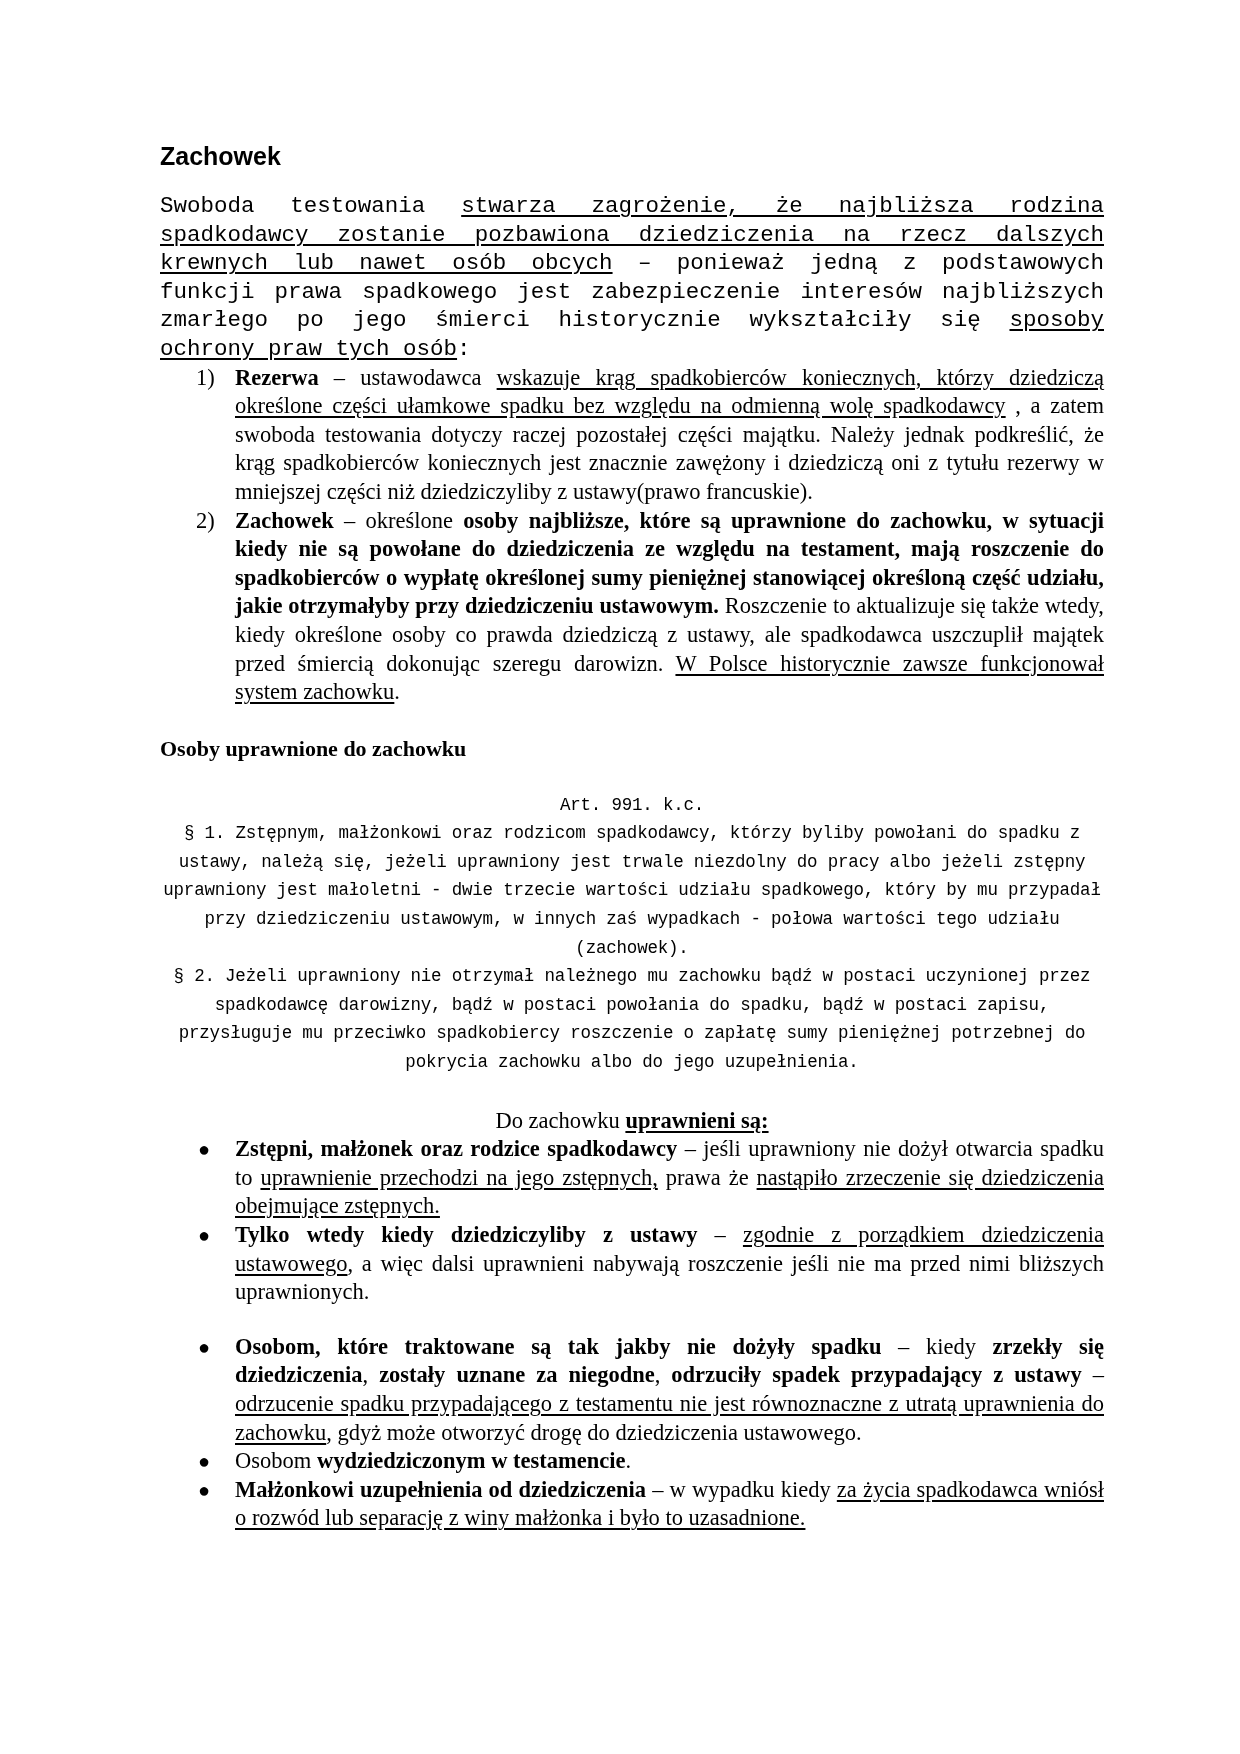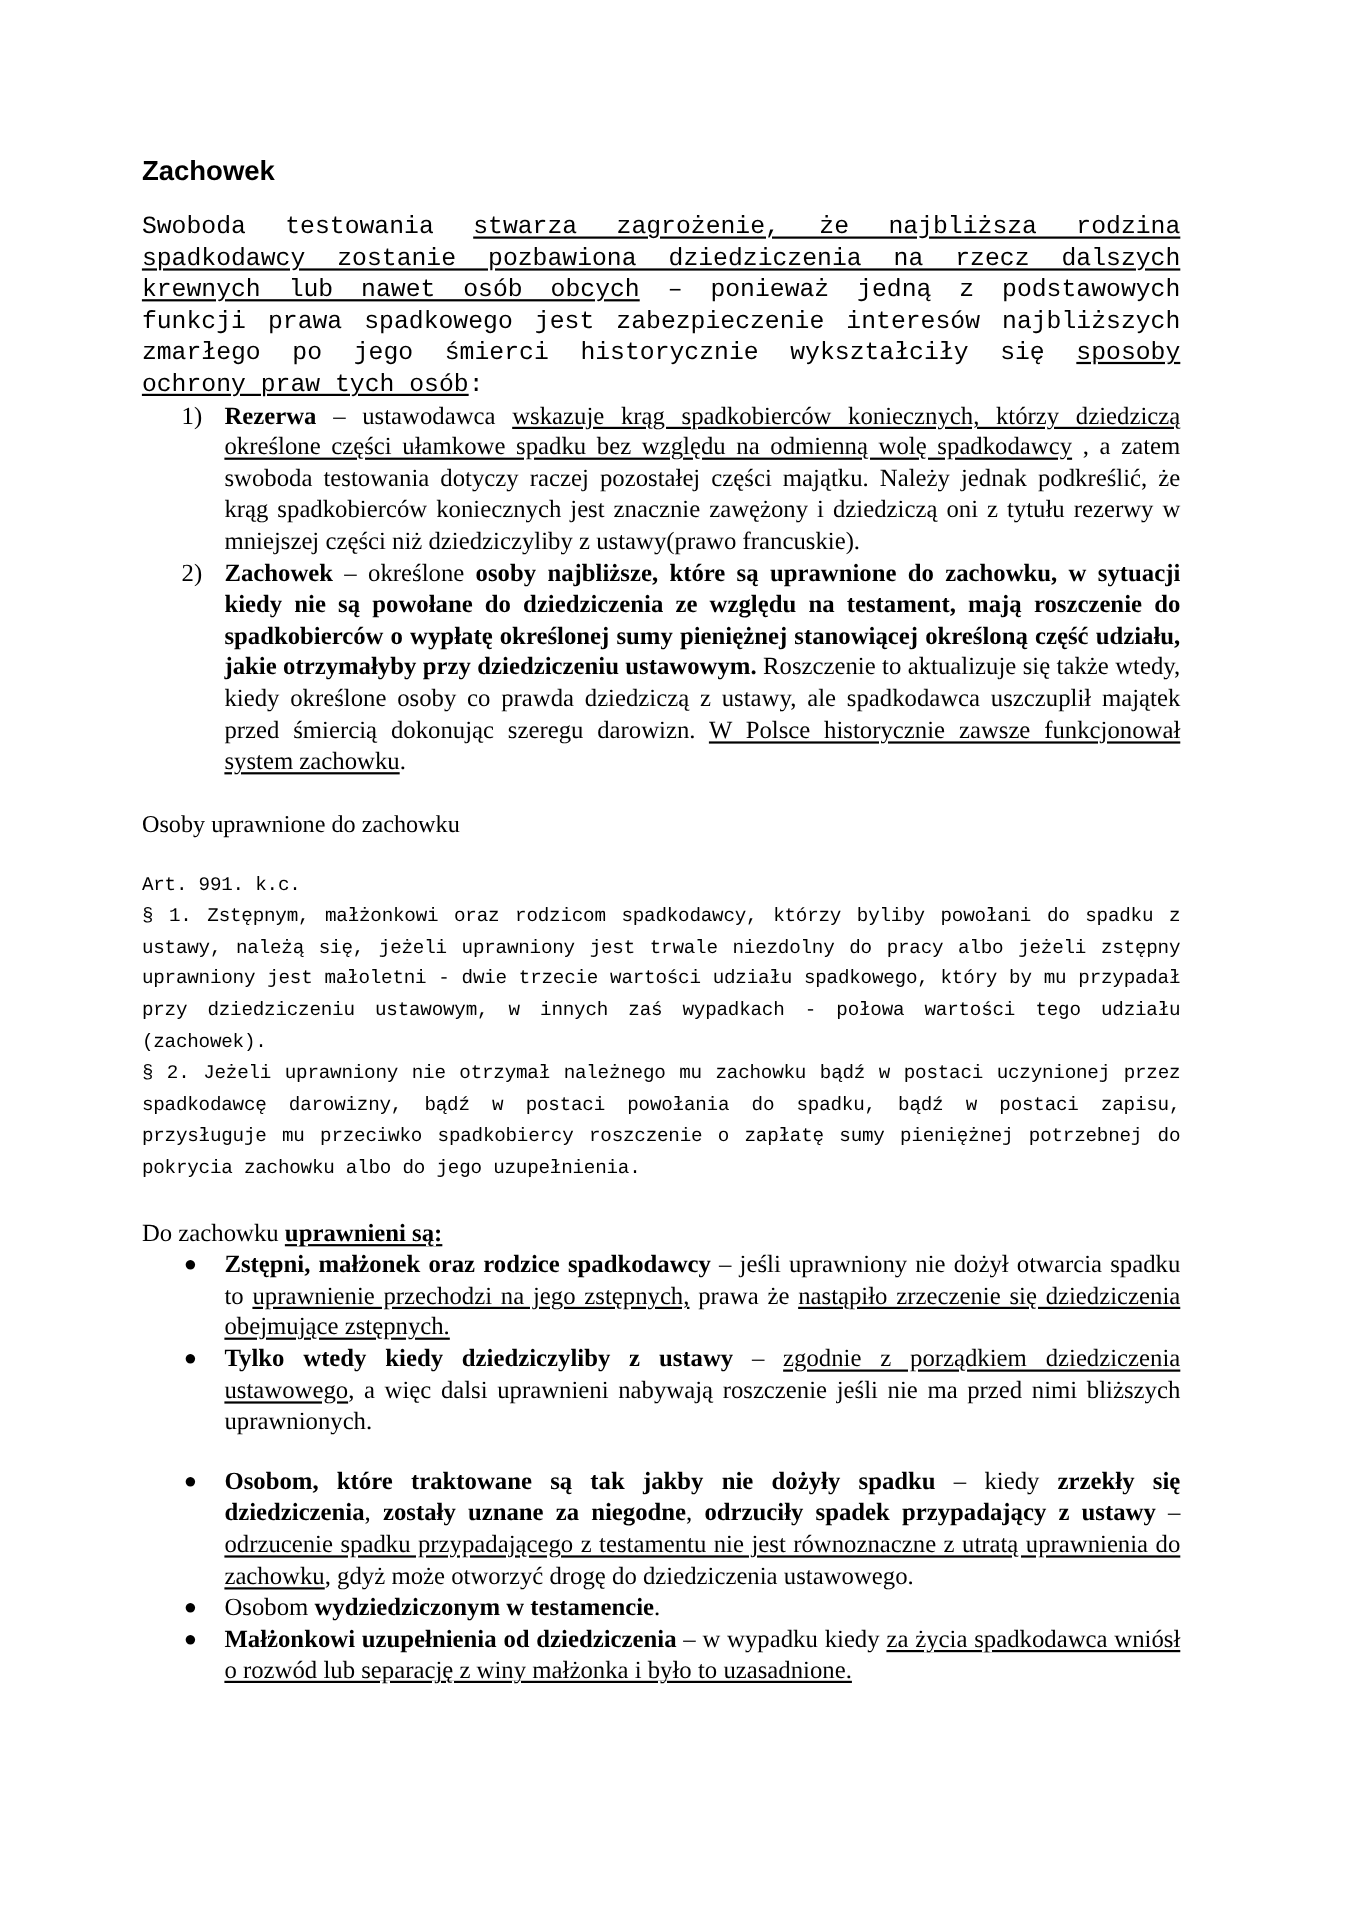--- a/index.html
+++ b/index.html
@@ -1,32 +1,32 @@
 <!DOCTYPE html>
 <html><head>
 <meta charset="utf-8">
 <style>
   html, body { margin: 0; padding: 0; background: #ffffff; }
   body { width: 1240px; height: 1754px; position: relative; overflow: hidden; color: #000; }
   .page { position: absolute; left: 0; top: 0; width: 1240px; height: 1754px; background: #fff; }
-  .content { position: absolute; left: 129px; top: 140px; width: 944px; }
+  .content { position: absolute; left: 160px; top: 140px; width: 944px; }
   .serif { font-family: "Liberation Serif", "DejaVu Serif", serif; font-size: 22.5px; line-height: 28.6px; }
   .title { font-family: "Liberation Sans", "DejaVu Sans", sans-serif; font-weight: bold; font-size: 25px; margin: 0 0 20px 0; line-height: 32px; }
-  p { margin: 0; }
+  p { margin: 0; text-align: center; }
   .just { text-align: justify; font-family: Liberation Mono, monospace; }
   u { text-decoration: underline; text-underline-offset: 3px; text-decoration-thickness: 1.5px; }
   .bi { font-weight: bold; }
   .b { font-weight: bold; }
   ol.numlist { margin: 0; padding: 0; list-style: none; }
   ol.numlist li { position: relative; padding-left: 75px; text-align: justify; }
   ol.numlist li .num { position: absolute; left: 36px; top: 0; }
   ul.bullets { margin: 0; padding: 0; list-style: none; }
   ul.bullets li { position: relative; padding-left: 75px; text-align: justify; }
   ul.bullets li .bullet { position: absolute; left: 38px; top: 0; font-size: 20px; }
-  .h2 { font-family: "Liberation Serif", "DejaVu Serif", serif; font-weight: normal; font-size: 22px; margin: 28px 0 28px 0; line-height: 28px; }
+  .h2 { font-family: "Liberation Serif", "DejaVu Serif", serif; font-weight: bold; font-size: 22px; margin: 28px 0 28px 0; line-height: 28px; }
   .legal { font-family: Liberation Mono, monospace; font-size: 17.5px; line-height: 28.6px; text-align: justify; letter-spacing: -0.2px; }
   .gap-lg { height: 30px; }
   .gap-md { height: 26px; }
 </style>
 </head>
 <body>
 
 <div class="page">
   <div class="content serif">
 

